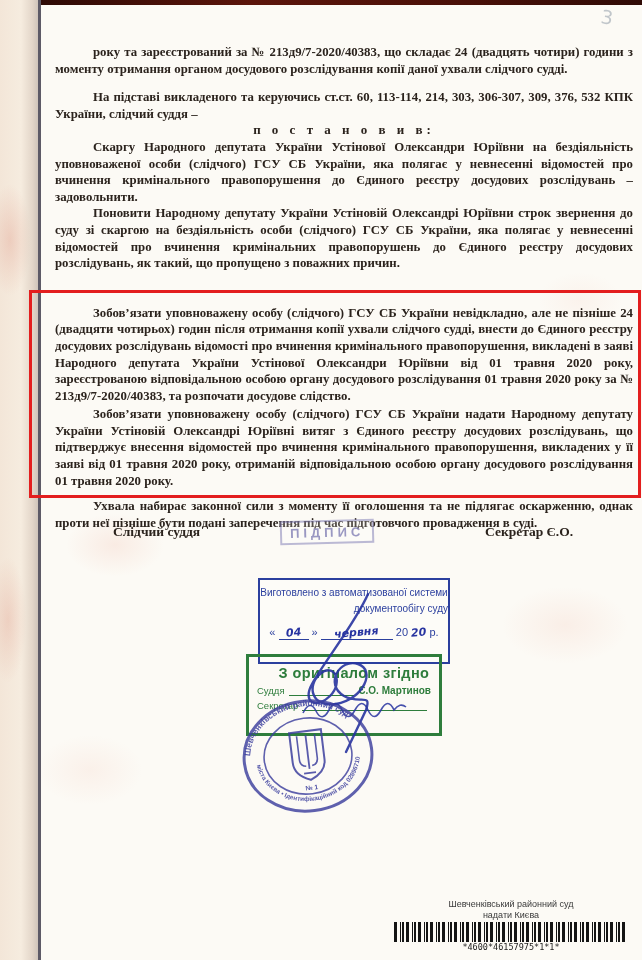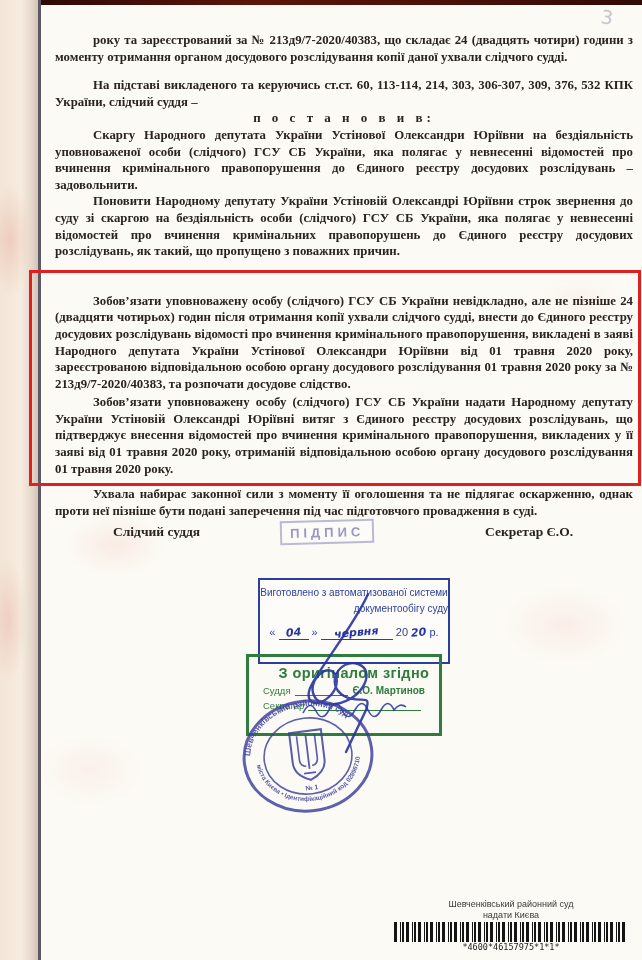--- a/index.html
+++ b/index.html
@@ -29,34 +29,34 @@
     position:absolute;left:41px;top:0;right:0;height:5px;
     background:linear-gradient(90deg,#2e0a05,#5c150b 35%,#4a1008 70%,#300b06);
   }
   .page-mark{
     position:absolute;left:601px;top:6px;
     font-family:"DejaVu Sans",sans-serif;
     font-size:19px;color:#7a8898;opacity:.45;transform:rotate(9deg);
   }
   
   .doc{
-    position:absolute;left:55px;top:32px;width:578px;
+    position:absolute;left:55px;top:44px;width:578px;
     font-size:12.8px;line-height:16.6px;font-weight:700;
     color:#2b231d;text-align:justify;
   }
   .doc p{margin:0;text-indent:38px;}
   .doc p.sp{margin-top:12px;}
   .heading{
     margin:7px 0 3px 0;text-align:center;text-indent:0 !important;
     font-weight:700;letter-spacing:4px;font-size:13px;
   }
   .highlight{
-    margin:10px -8px 0 -26px;
+    margin:18px -8px 0 -26px;
     border:3px solid #e31e1e;
-    padding:20px 5px 6px 23px;
+    padding:12px 5px 6px 23px;
     font-family:Liberation Serif, serif;
   }
   .highlight p+p{margin-top:2px;}
   .after-box{margin-top:3px;}
   
   .sig-row{
     position:absolute;left:67px;top:520px;width:578px;height:30px;
     font-size:13.5px;font-weight:700;color:#2b231d;
   }
   .sig-role{position:absolute;left:46px;top:4px;}
@@ -90,21 +90,21 @@
   .u.day{min-width:30px;}
   .u.month{min-width:72px;}
   
   .copy-stamp{
     position:absolute;left:246px;top:654px;width:190px;height:76px;
     border:3px solid #2e7d3c;color:#2e7d3c;
     font-family:"Liberation Sans",sans-serif;text-align:center;
     background:transparent;
   }
   .copy-title{font-size:14.5px;font-weight:700;margin-top:8px;letter-spacing:.4px;padding-left:20px;}
-  .copy-row{font-size:9.5px;margin-top:4px;display:flex;align-items:flex-end;padding:0 14px;}
+  .copy-row{font-size:9.5px;margin-top:4px;display:flex;align-items:flex-end;padding:0 8px;}
   .copy-row .lbl{white-space:nowrap;}
   .copy-row .line{flex:1;border-bottom:1px solid #2e7d3c;margin:0 4px;height:10px;}
   .copy-row .nm{white-space:nowrap;font-size:10px;font-weight:700;}
   
   svg.overlay{position:absolute;pointer-events:none;}
   
   .barcode-block{
     position:absolute;left:388px;top:899px;width:246px;
     font-family:"Liberation Sans",sans-serif;color:#3a3a3a;text-align:center;
   }

